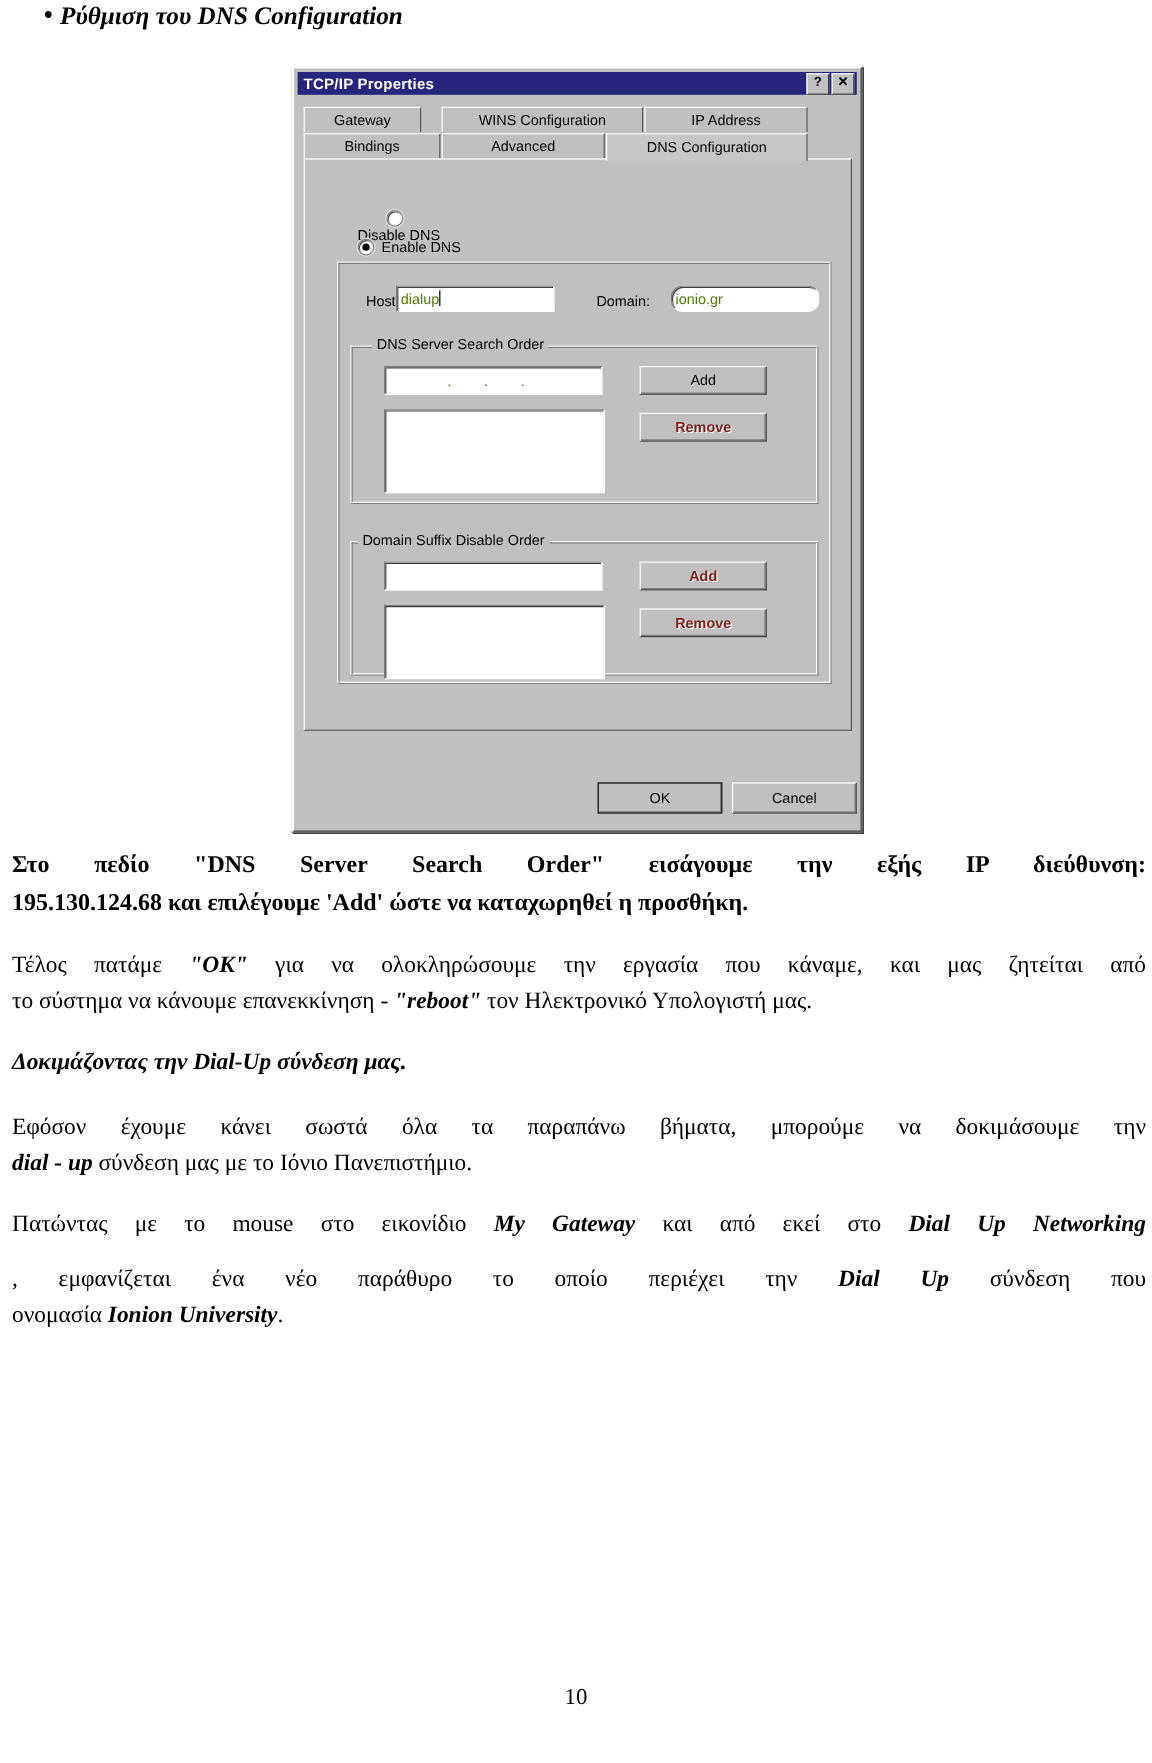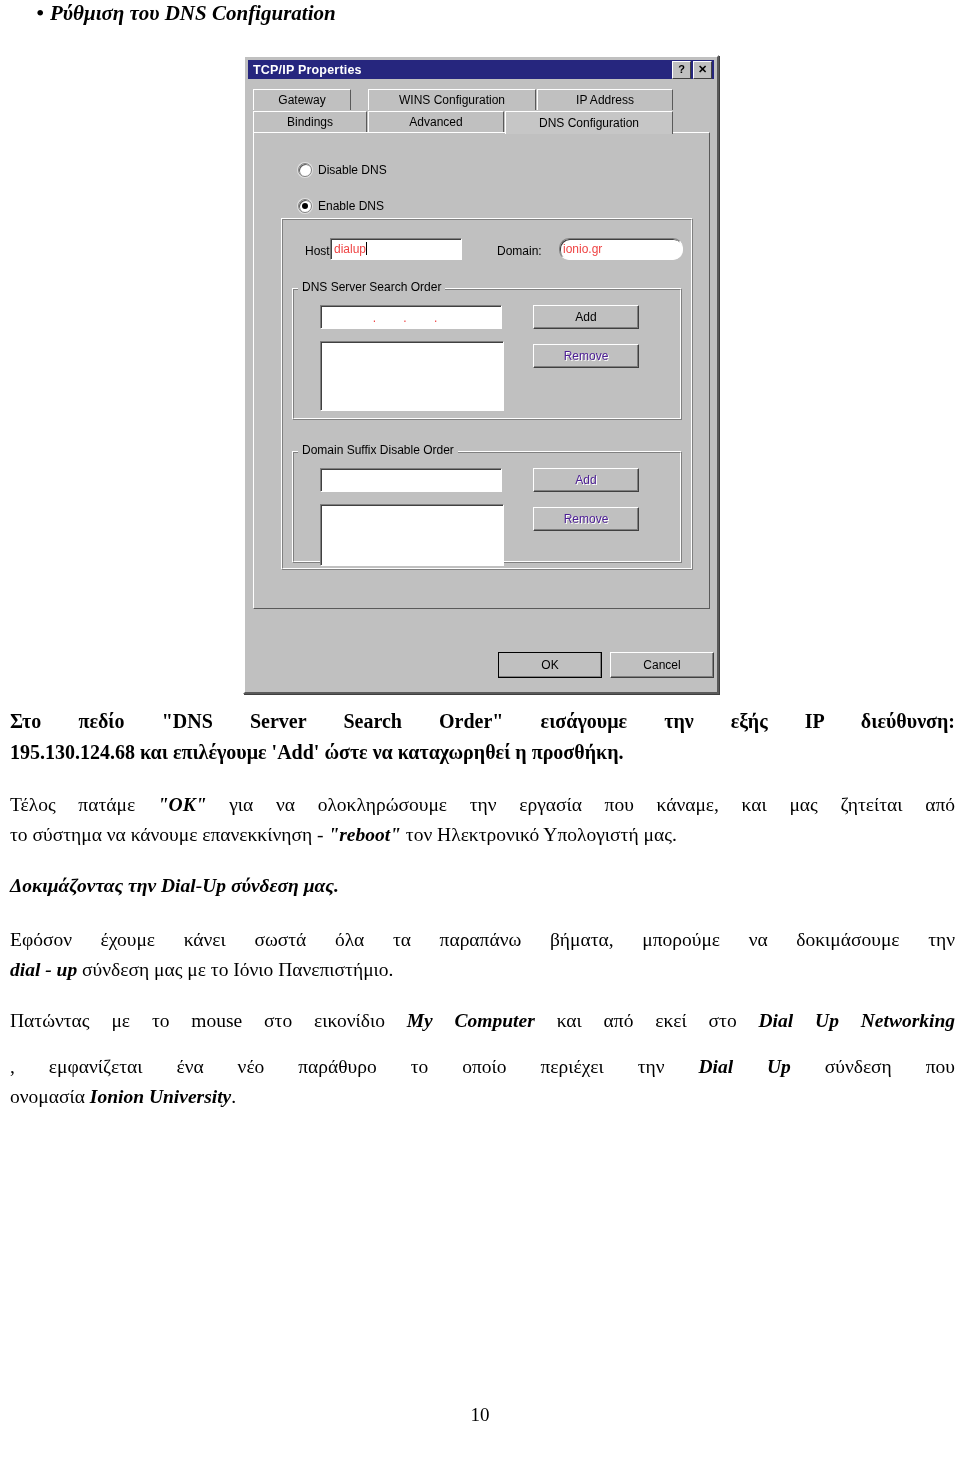--- a/index.html
+++ b/index.html
@@ -183,21 +183,21 @@
     border-top: 1px solid #808080;
     border-left: 1px solid #808080;
     border-right: 1px solid #ffffff;
     border-bottom: 1px solid #ffffff;
     box-shadow: inset 1px 1px 0 #404040;
     font-size: 12px;
     line-height: 18px;
     padding: 1px 3px;
     box-sizing: border-box;
     font-family: "Liberation Sans", sans-serif;
-    color: #ef4444;
+    color: #4d7c0f;
     overflow: hidden;
     white-space: nowrap;
   }
 
   .groupbox {
     position: absolute;
     border-top: 1px solid #ffffff;
     border-left: 1px solid #ffffff;
     border-right: 1px solid #808080;
     border-bottom: 1px solid #808080;
@@ -225,21 +225,21 @@
     border-left: 1px solid #ffffff;
     border-right: 1px solid #404040;
     border-bottom: 1px solid #404040;
     box-shadow: inset -1px -1px 0 #808080;
     font-size: 12px;
     text-align: center;
     box-sizing: border-box;
     color: #000;
     font-family: "Liberation Sans", sans-serif;
   }
-  .btn.disabled { color: #4c1d95; text-shadow: 1px 1px 0 #ffffff; }
+  .btn.disabled { color: #7f1d1d; text-shadow: 1px 1px 0 #ffffff; font-weight: bold; }
   .btn.default { border: 1px solid #000; }
 
   .listbox {
     position: absolute;
     background: #ffffff;
     border-top: 1px solid #808080;
     border-left: 1px solid #808080;
     border-right: 1px solid #ffffff;
     border-bottom: 1px solid #ffffff;
     box-shadow: inset 1px 1px 0 #404040;
@@ -299,21 +299,21 @@
       <div class="tab row1" style="left:115px; width:168px;">WINS Configuration</div>
       <div class="tab row1" style="left:284px; width:136px;">IP Address</div>
 
       <div class="tab row2" style="left:0px; width:114px;">Bindings</div>
       <div class="tab row2" style="left:115px; width:136px;">Advanced</div>
       <div class="tab row2 active" style="left:252px; width:168px;">DNS Configuration</div>
     </div>
 
     <div class="panel">
 
-      <div class="radio-row" style="left:44px; top:30px;">
+      <div class="radio-row" style="left:44px; top:42px;flex-direction:column;">
         <span class="radio"></span>
         <span>Disable DNS</span>
       </div>
       <div class="radio-row" style="left:44px; top:66px;">
         <span class="radio checked"></span>
         <span>Enable DNS</span>
       </div>
 
       <div class="groupbox" style="left:27px; top:85px; width:410px; height:350px;">
         <div class="groupbox-inner"></div>
@@ -322,21 +322,21 @@
       <div class="field-label" style="left:51px; top:111px;">Host:</div>
       <div class="textbox" style="left:76px; top:105px; width:132px; height:22px;">
         <span>dialup</span><span class="caret"></span>
       </div>
 
       <div class="field-label" style="left:243px; top:111px;">Domain:</div>
       <div class="textbox" style="left:305px; top:105px; width:124px; height:22px;border-radius:10px;">
         <span>ionio.gr</span>
       </div>
 
-      <div class="group-title" style="left:44px; top:147px;text-align:center;">DNS Server Search Order</div>
+      <div class="group-title" style="left:56px; top:147px;text-align:center;">DNS Server Search Order</div>
       <div class="groupbox" style="left:38px; top:155px; width:388px; height:130px;">
         <div class="groupbox-inner"></div>
       </div>
 
       <div class="textbox" style="left:66px; top:172px; width:182px; height:24px; text-align:center; letter-spacing:12px; padding-top:3px;">
         <span>. . .</span>
       </div>
 
       <div class="btn" style="left:279px; top:172px; width:106px; height:24px; line-height:22px;">Add</div>
       <div class="btn disabled" style="left:279px; top:211px; width:106px; height:24px; line-height:22px;">Remove</div>
@@ -381,21 +381,21 @@
     <div style="text-align:justify; text-align-last:justify;">
       <span>Εφόσον έχουμε κάνει σωστά όλα τα παραπάνω βήματα, μπορούμε να δοκιμάσουμε την</span>
     </div>
     <div>
       <span class="bi">dial - up</span><span> σύνδεση μας με το Ιόνιο Πανεπιστήμιο.</span>
     </div>
   </div>
 
   <div class="para" style="left:10px; top:1006px; width:945px;">
     <div style="text-align:justify; text-align-last:justify;">
-      <span>Πατώντας με το mouse στο εικονίδιο </span><span class="bi">My Computer</span><span> και από εκεί στο </span><span class="bi">Dial Up Networking</span>
+      <span>Πατώντας με το mouse στο εικονίδιο </span><span class="bi">My Gateway</span><span> και από εκεί στο </span><span class="bi">Dial Up Networking</span>
     </div>
     <div style="text-align:justify; text-align-last:justify;margin-top:16px;">
       <span>, εμφανίζεται ένα νέο παράθυρο το οποίο περιέχει την </span><span class="bi">Dial Up</span><span> σύνδεση που</span>
     </div>
     <div>
       <span>ονομασία </span><span class="bi">Ionion University</span><span>.</span>
     </div>
   </div>
 
   <div class="pagenum">10</div>

